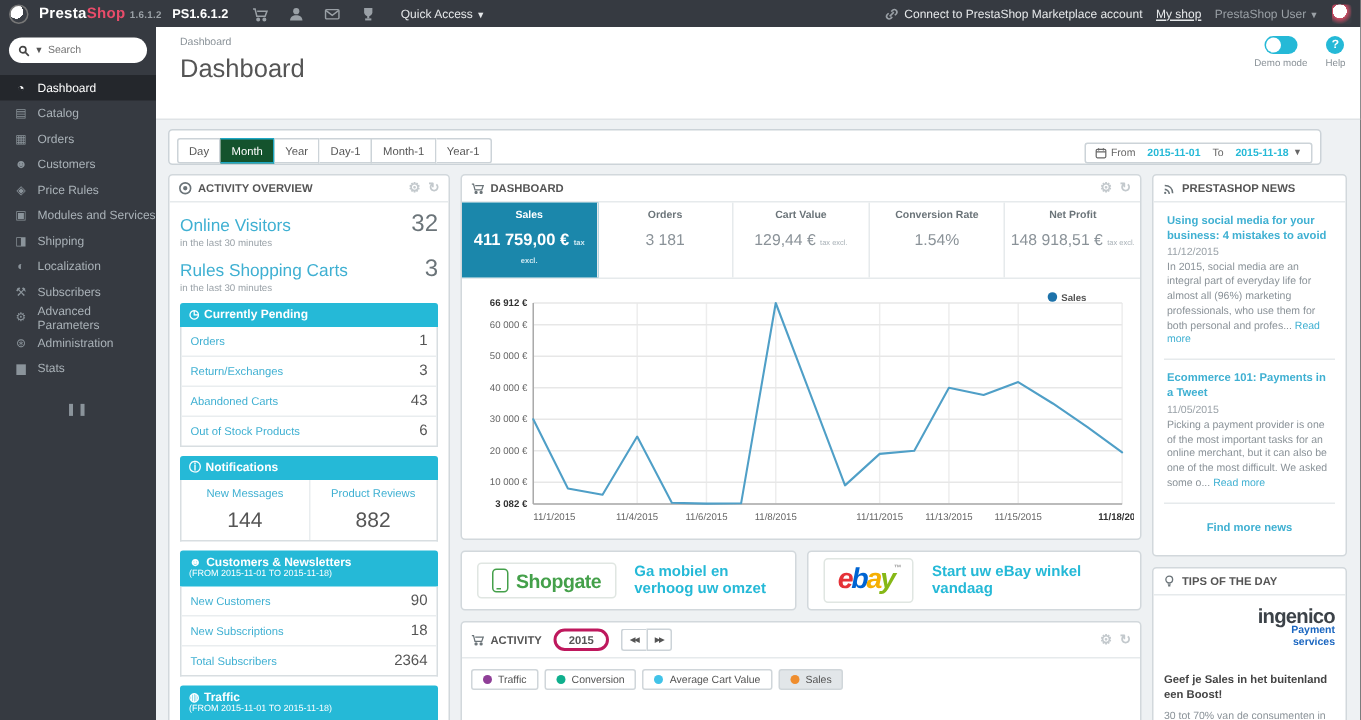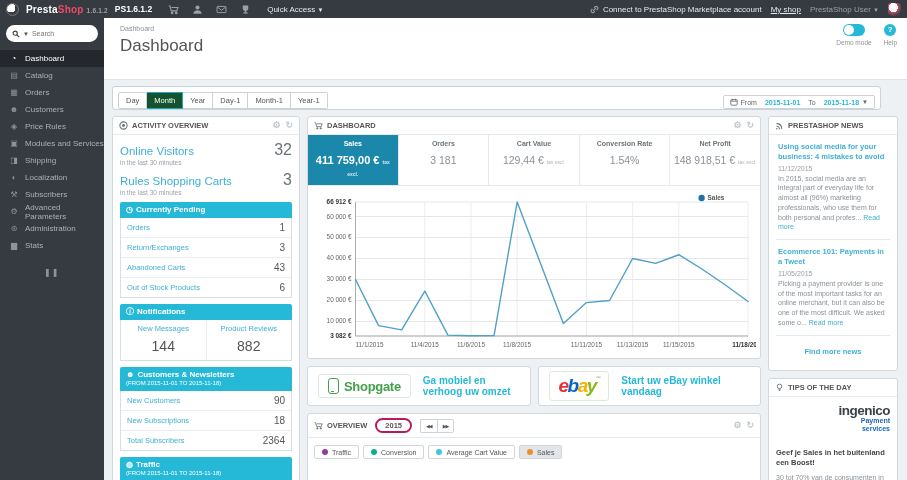--- a/index.html
+++ b/index.html
@@ -483,21 +483,21 @@
 
       <div class="panel forecast">
         <div class="panel-h">
           <span class="ph-icon">
               <svg viewBox="0 0 16 16" fill="none" stroke="currentColor" stroke-width="1.5">
                 <path d="M1 3h2l1.7 7h8l1.8-5H5"></path>
                 <circle cx="6" cy="13" r="1.2" fill="currentColor"></circle>
                 <circle cx="12" cy="13" r="1.2" fill="currentColor"></circle>
               </svg>
             </span>
-          <span>OVERVIEW</span>
+          <span>ACTIVITY</span>
           <span class="year-pill">2015</span>
           <span class="seek-group">
             <button class="seek-btn">◀◀</button>
             <button class="seek-btn">▶▶</button>
           </span>
           <span class="ph-tools">
               <span>⚙</span>
               <span>↻</span>
             </span>
         </div>

